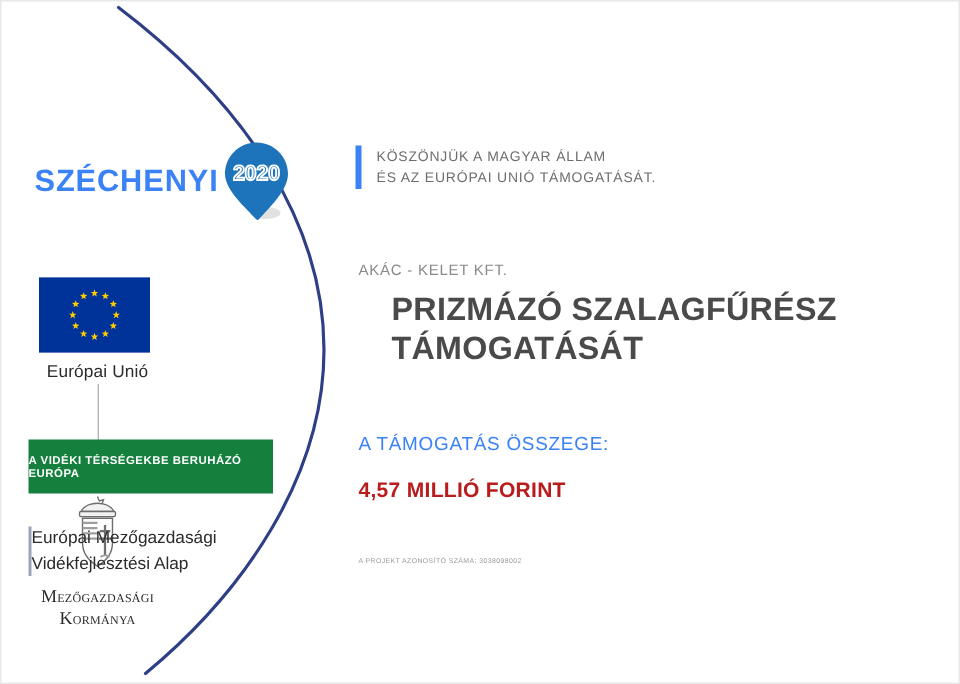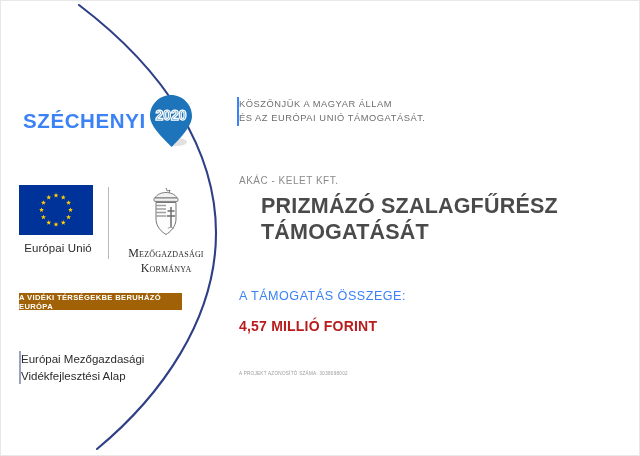--- a/index.html
+++ b/index.html
@@ -60,21 +60,22 @@
     height: 56px;
     margin-left: 3px;
   }
 
   
   .emblem-row {
     position: absolute;
     left: 18px;
     top: 184px;
     display: flex;
-    align-items: flex-start;
+    align-items: center;
+    flex-direction: column;
   }
   .eu-block {
     width: 78px;
     text-align: center;
   }
   .eu-flag {
     width: 74px;
     height: 50px;
     background: #003399;
     display: block;
@@ -104,22 +105,22 @@
     line-height: 1.25;
     letter-spacing: 0.2px;
   }
 
   
   .rural-banner {
     position: absolute;
     left: 18px;
     top: 292px;
     width: 163px;
-    height: 17px;
-    background: #a16207;
+    height: 36px;
+    background: #15803d;
     display: flex;
     align-items: center;
     justify-content: flex-end;
   }
   .rural-banner span {
     color: #ffffff;
     font-size: 7.6px;
     font-weight: bold;
     letter-spacing: 0.35px;
   }
@@ -142,21 +143,22 @@
     position: absolute;
     left: 236px;
     top: 0;
     width: 390px;
     height: 456px;
   }
   .thanks-block {
     position: absolute;
     left: 0;
     top: 96px;
-    border-left: 2px solid #3b82f6;
+    padding-left: 10px;
+    border-left: 4px solid #3b82f6;
   }
   .thanks-block div {
     font-size: 9.3px;
     color: #6d6d6d;
     letter-spacing: 0.55px;
     line-height: 1.55;
   }
 
   .project-block {
     position: absolute;

